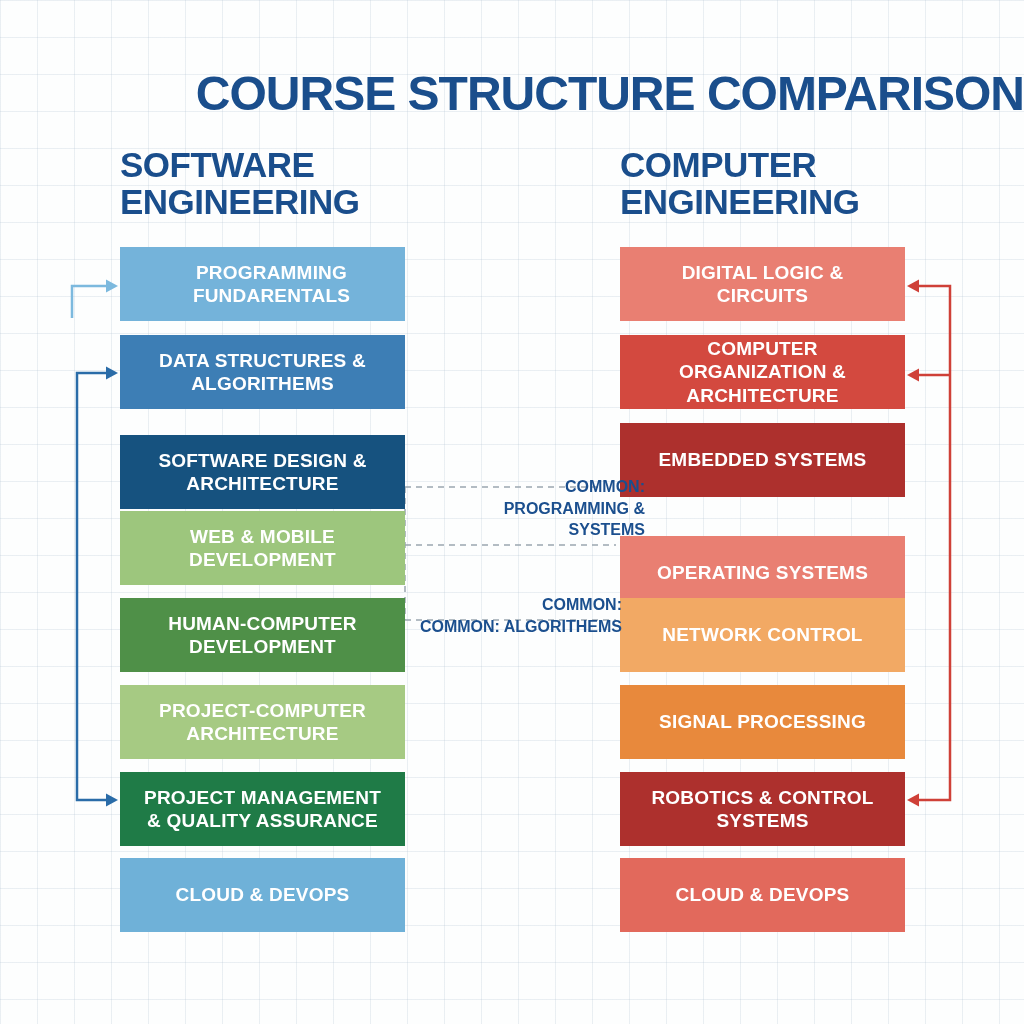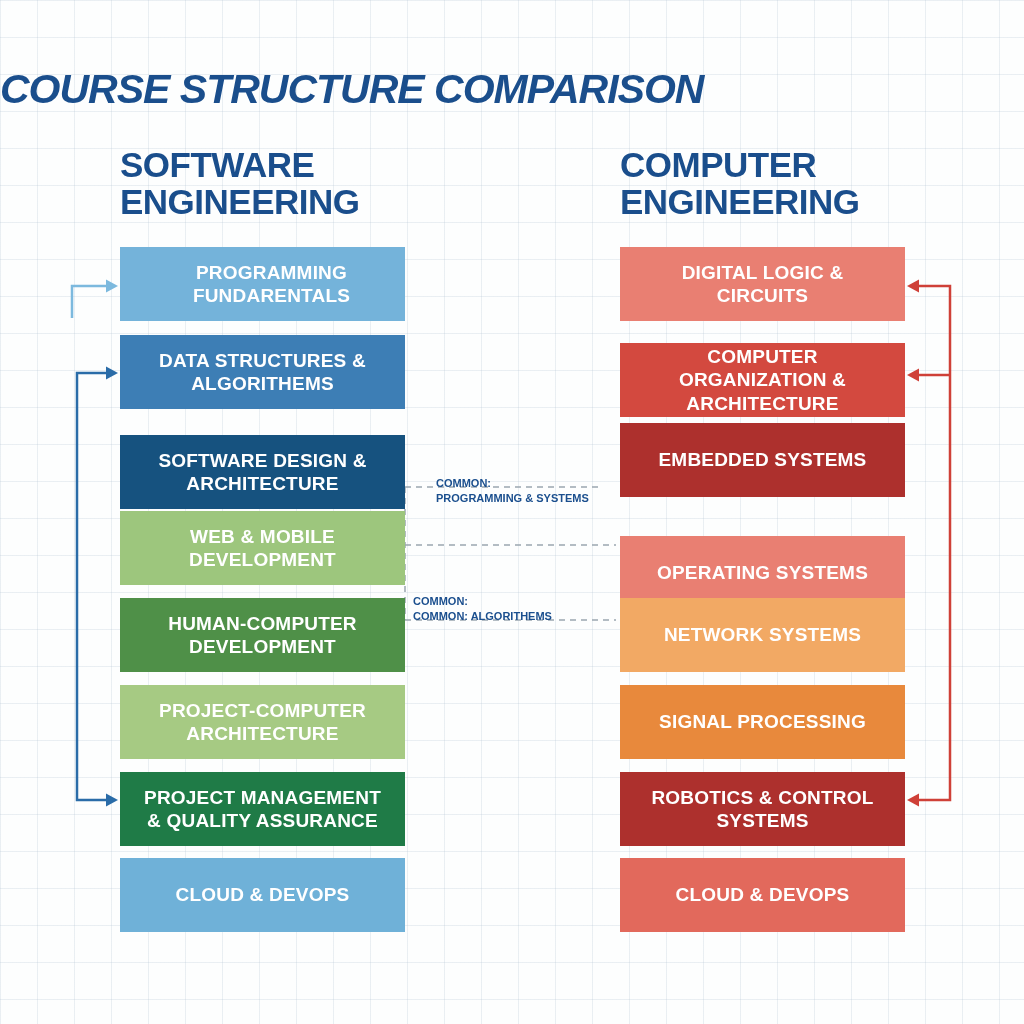--- a/index.html
+++ b/index.html
@@ -17,27 +17,26 @@
       linear-gradient(to right, rgba(188,205,218,0.30) 1px, transparent 1px),
       linear-gradient(to bottom, rgba(188,205,218,0.30) 1px, transparent 1px);
     background-size: 37px 37px;
     font-family: "Liberation Sans", sans-serif;
   }
   .diagram-title {
     position: absolute;
     top: 66px;
     left: 0;
     width: 100%;
-    text-align: left;
-    font-size: 41px;
+    text-align: right;
+    font-size: 48px;
     font-weight: 800;
     letter-spacing: -1px;
     color: #1a4e8c;
     z-index: 2;
-    font-style: italic;
   }
   .col-header {
     position: absolute;
     top: 146px;
     width: 285px;
     text-align: left;
     font-size: 35px;
     font-weight: 800;
     letter-spacing: -0.5px;
     line-height: 1.06;
@@ -67,27 +66,26 @@
   .row-0 { top: 247px; }
   .row-1 { top: 335px; }
   .row-2 { top: 423px; }
   .row-3 { top: 511px; }
   .row-4 { top: 598px; }
   .row-5 { top: 685px; }
   .row-6 { top: 772px; }
   .row-7 { top: 858px; }
   .common-label {
     position: absolute;
-    text-align: left;
+    text-align: right;
     color: #1b4f8e;
     font-weight: 700;
-    font-size: 11px;
+    font-size: 16px;
     line-height: 1.35;
     z-index: 3;
-    margin-left: 11px;
   }
   .common-label span { display: block; }
   #common-label-1 { left: 425px; top: 476px; width: 220px; }
   #common-label-2 { left: 402px; top: 594px; width: 220px; }
   .connector-layer {
     position: absolute;
     top: 0; left: 0;
     width: 1024px;
     height: 1024px;
     z-index: 1;
@@ -152,31 +150,31 @@
   <div class="course-box col-left row-6" style="background-color: rgb(31, 123, 71);">
     <span>PROJECT MANAGEMENT &amp; QUALITY ASSURANCE</span>
   </div>
   <div class="course-box col-left row-7" style="background-color: rgb(111, 177, 216);">
     <span>CLOUD &amp; DEVOPS</span>
   </div>
 
   <div class="course-box col-right row-0" style="background-color: rgb(233, 127, 114);">
     <span>DIGITAL LOGIC &amp; CIRCUITS</span>
   </div>
-  <div class="course-box col-right row-1" style="background-color: rgb(211, 73, 63); margin-top: 8px;">
+  <div class="course-box col-right row-1" style="background-color: rgb(211, 73, 63);">
     <span>COMPUTER ORGANIZATION &amp; ARCHITECTURE</span>
   </div>
   <div class="course-box col-right row-2" style="background-color: rgb(173, 48, 45);">
     <span>EMBEDDED SYSTEMS</span>
   </div>
   <div class="course-box col-right row-3" style="background-color: rgb(233, 127, 114); margin-top: 25px;">
     <span>OPERATING SYSTEMS</span>
   </div>
   <div class="course-box col-right row-4" style="background-color: rgb(242, 169, 100);">
-    <span>NETWORK SYSTEMS</span>
+    <span>NETWORK CONTROL</span>
   </div>
   <div class="course-box col-right row-5" style="background-color: rgb(232, 137, 60);">
     <span>SIGNAL PROCESSING</span>
   </div>
   <div class="course-box col-right row-6" style="background-color: rgb(173, 48, 45);">
     <span>ROBOTICS &amp; CONTROL SYSTEMS</span>
   </div>
   <div class="course-box col-right row-7" style="background-color: rgb(226, 105, 92);">
     <span>CLOUD &amp; DEVOPS</span>
   </div>

